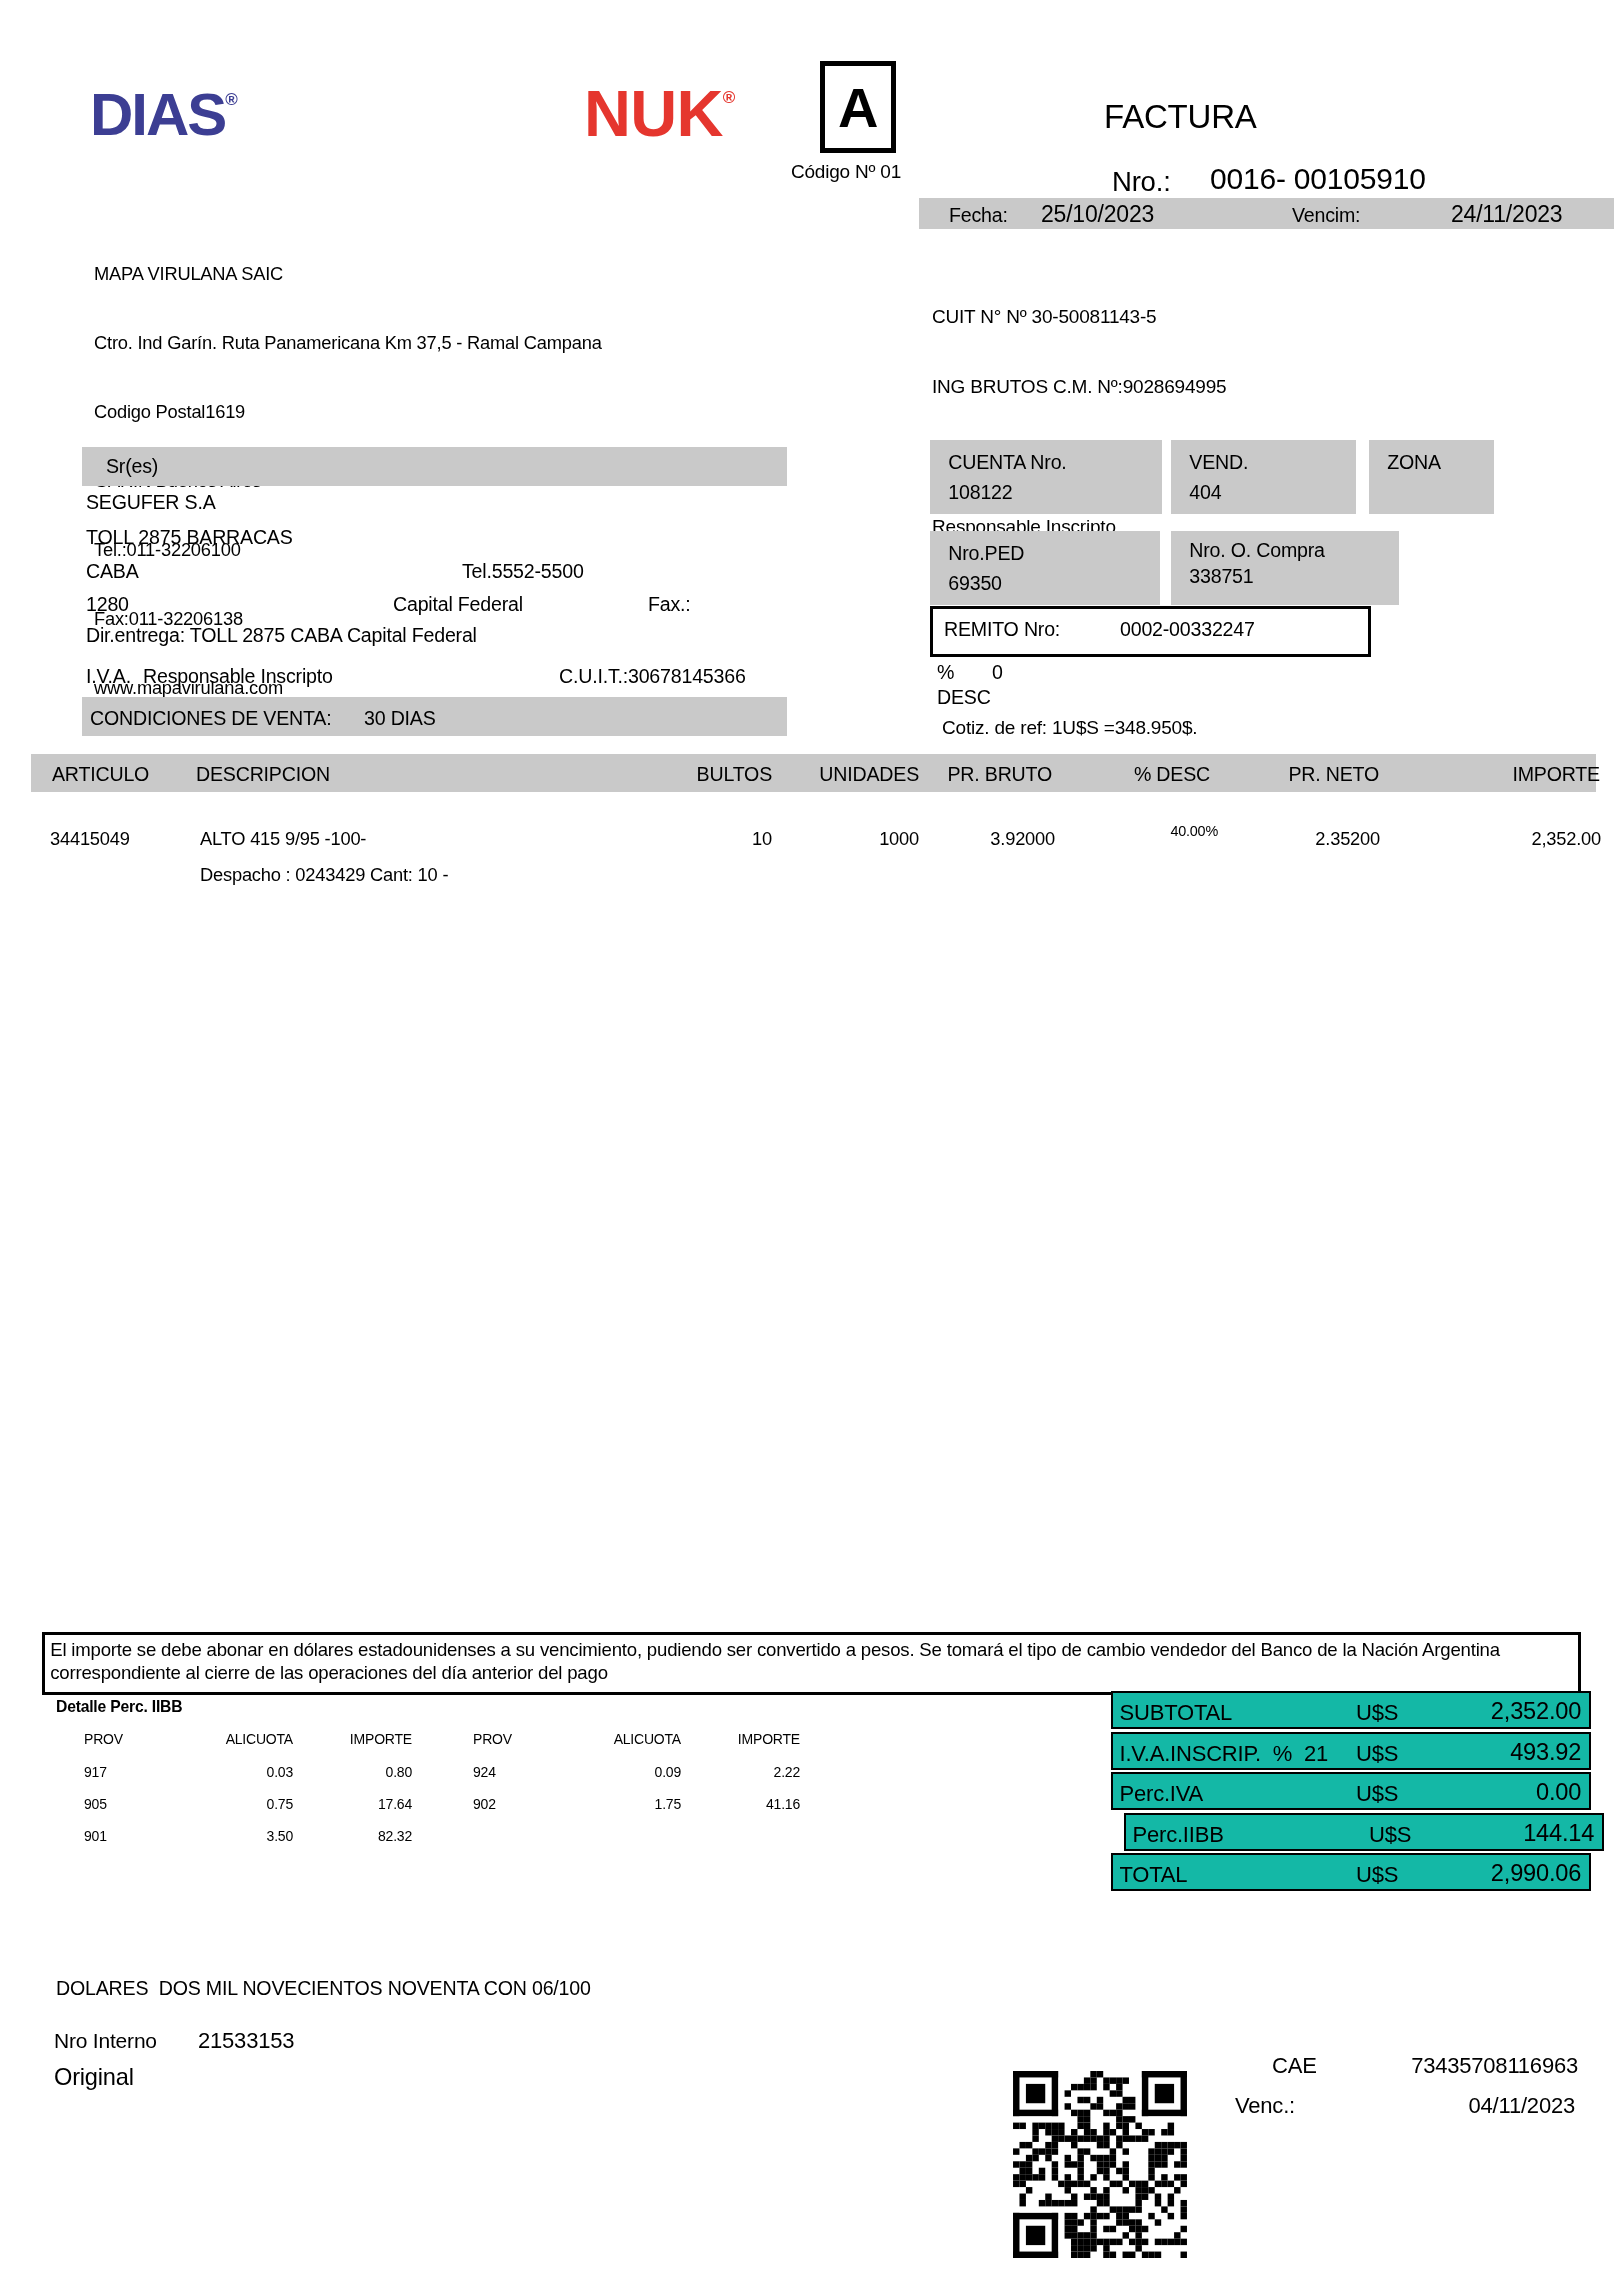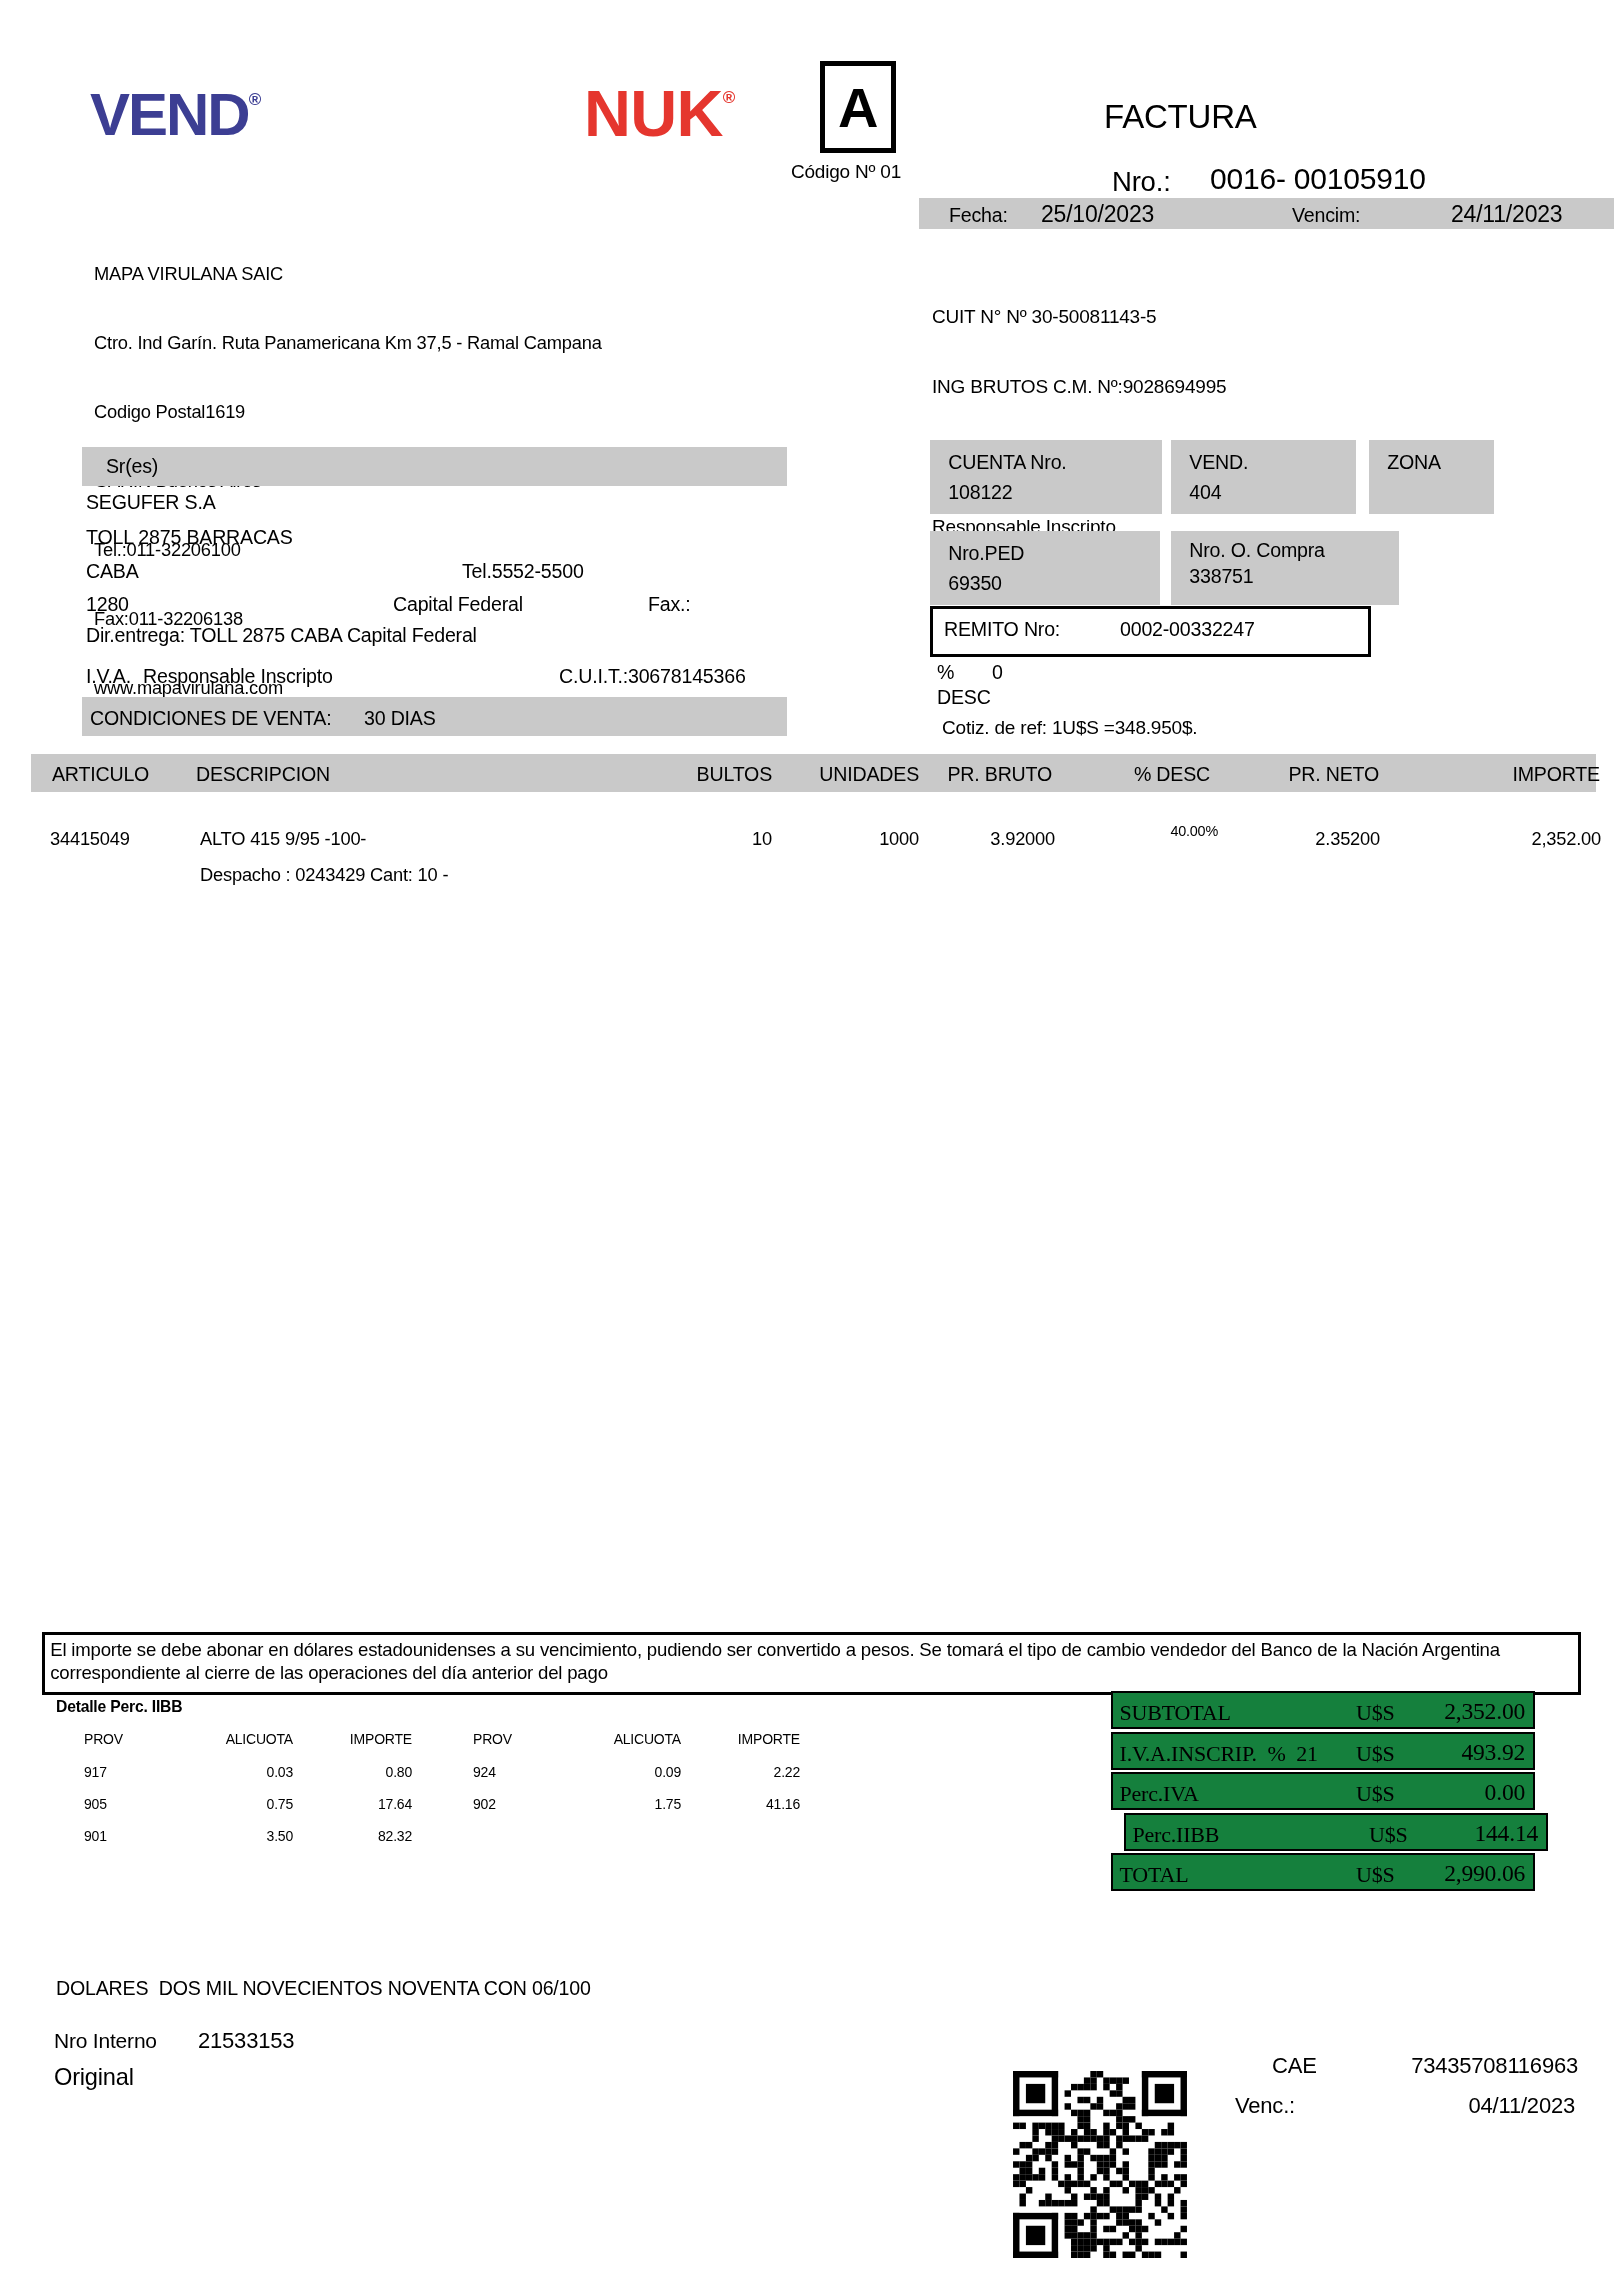--- a/index.html
+++ b/index.html
@@ -111,21 +111,21 @@
   .ib-h { top:1731px; }
   .ib-r0 { top:1764px; } .ib-r1 { top:1796px; } .ib-r2 { top:1828px; }
   .ib-c0 { left:84px; }
   .ib-c1 { left:201px; width:92px; text-align:right; }
   .ib-c2 { left:320px; width:92px; text-align:right; }
   .ib-c3 { left:473px; }
   .ib-c4 { left:589px; width:92px; text-align:right; }
   .ib-c5 { left:708px; width:92px; text-align:right; }
 
   
-  .totrow { position:absolute; left:1111px; width:424px; height:38px; border:2.6px solid #000; background:#15803d;font-family:Liberation Serif, serif; }
+  .totrow { position:absolute; left:1111px; width:480px; height:38px; border:2.6px solid #000; background:#14b8a6; }
   .t0 { top:1691px; } .t1 { top:1732px; } .t2 { top:1772px; } .t3 { top:1813px;margin-left:13px; } .t4 { top:1853px; }
   .totrow .lab { position:absolute; left:6.5px; top:6.5px; font-size:22px; white-space:pre; }
   .totrow .cur { position:absolute; left:243px; top:6.5px; font-size:22px; }
   .totrow .val { position:absolute; right:7.9px; top:5.2px; font-size:23.6px; }
 
   
   .amount-words { left:56px; top:1977px; font-size:19.6px; }
   .nin-label { left:54px; top:2029px; font-size:21px; }
   .nin-value { left:198px; top:2028px; font-size:22px; }
   .copy-type { left:54px; top:2064px; font-size:23.6px; }
@@ -133,21 +133,21 @@
   .cae-label { left:1272px; top:2053px; font-size:22px; }
   .cae-value { left:1382px; top:2053px; width:196px; text-align:right; font-size:22px; }
   .cvenc-label { left:1235px; top:2093px; font-size:22px; }
   .cvenc-value { left:1379px; top:2093px; width:196px; text-align:right; font-size:22px; }
 </style>
 </head>
 <body>
 
 <div class="page">
 
-  <div class="abs logo-mapa"><span>VEND</span><sup>®</sup></div>
+  <div class="abs logo-mapa"><span>DIAS</span><sup>®</sup></div>
 
 
   <div class="abs logo-nuk"><span>NUK</span><sup>®</sup></div>
 
   <div class="abs a-box"><span>A</span></div>
   <div class="abs codigo">Código Nº 01</div>
   <div class="abs factura-title">FACTURA</div>
   <div class="abs nro-label">Nro.:</div>
   <div class="abs nro-value">0016- 00105910</div>
 

